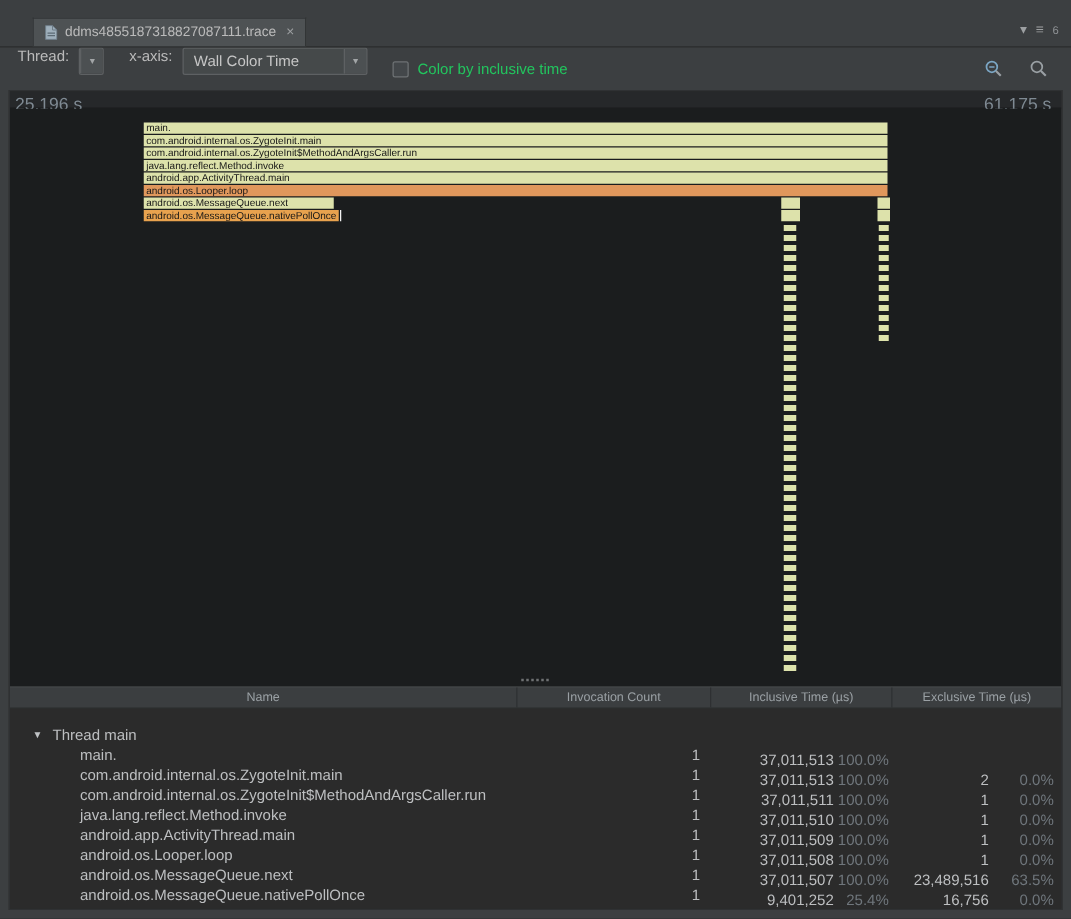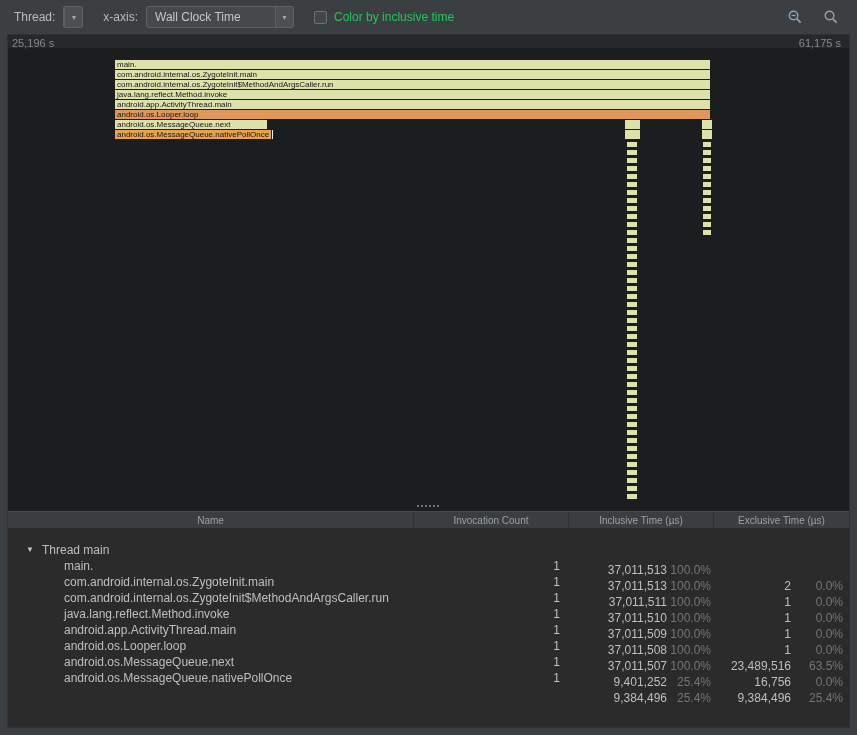--- a/index.html
+++ b/index.html
@@ -27,21 +27,21 @@
   .tab-actions {
     position: absolute; right: 10px; top: 18px;
     display: flex; align-items: center; gap: 7px;
     color: #9da0a2; font-size: 11px;
   }
   .tab-actions span { line-height: 12px; }
   .tab-actions .cnt { font-size: 9px; color: #8d9093; }
 
   
   .toolbar {
-    height: 34px; flex: none; display: flex; align-items: center;
+    height: 34px; flex: none; display: flex; 
     padding: 0 14px; font-size: 12px;
   }
   .lbl { color: #bbbbbb; margin-right: 8px; }
   .combo {
     display: inline-flex; height: 22px; border: 1px solid #5e6163;
     border-radius: 2px; background: #45494a; overflow: hidden; cursor: pointer;
   }
   .combo .val { padding: 0 8px; line-height: 20px; font-size: 12px; color: #c6c6c6; }
   .combo.thread .val { width: 168px; }
   .combo.xaxis .val { width: 128px; }
@@ -59,21 +59,21 @@
   .tools svg { display: block; cursor: pointer; }
 
   
   .panel {
     flex: 1; margin: 0 7px 7px; border: 1px solid #2f3133;
     display: flex; flex-direction: column; overflow: hidden; background: #2b2b2b;
   }
 
   .ruler {
     height: 14px; flex: none; background: #26282a; position: relative;
-    font-size: 11px; color: #7f8a93; border-bottom: 1px solid #1a1b1c;
+    font-size: 14px; color: #7f8a93; border-bottom: 1px solid #1a1b1c;
   }
   .ruler .rl { position: absolute; left: 4px; top: 2px; }
   .ruler .rr { position: absolute; right: 8px; top: 2px; }
 
   .chart {
     height: 462px; flex: none; background: #1b1d1e; position: relative; overflow: hidden;
   }
   .bar {
     position: absolute; height: 9px; line-height: 9px;
     font-size: 8px; color: #161616; padding-left: 2px; white-space: nowrap;
@@ -122,30 +122,47 @@
   .cell.inc { padding-right: 2px; } .cell.inc .pct { width: 44px; }
   .cell.exc { padding-right: 6px; } .cell.exc .pct { width: 52px; }
 
   .ficon { display: block; }
 </style>
 </head>
 <body>
 
 <div class="window">
 
+  <div class="tabbar">
+    <div class="tab">
+      <svg class="ficon" width="10" height="12" viewBox="0 0 10 12">
+        <path d="M0.5 0.5 h5.5 l3.5 3.5 v7.5 h-9 z" fill="#9fb0bc" stroke="#6f7d88" stroke-width="0.8"></path>
+        <path d="M6 0.5 v3.5 h3.5" fill="none" stroke="#6f7d88" stroke-width="0.8"></path>
+        <rect x="2" y="6" width="6" height="1" fill="#5c6a74"></rect>
+        <rect x="2" y="8" width="6" height="1" fill="#5c6a74"></rect>
+      </svg>
+      <span>ddms4855187318827087111.trace</span>
+      <span class="close">×</span>
+    </div>
+    <div class="tab-actions">
+      <span>▾</span>
+      <span>≡</span>
+      <span class="cnt">6</span>
+    </div>
+  </div>
 
   <div class="toolbar">
     <span class="lbl">Thread:</span>
     <div class="combo thread">
       <span class="arrow">▼</span>
     </div>
     <span class="sp20"></span>
     <span class="lbl">x-axis:</span>
     <div class="combo xaxis">
-      <span class="val">Wall Clock Time</span>
+      <span class="val">Wall Color Time</span>
       <span class="arrow">▼</span>
     </div>
     <span class="sp20"></span>
     <label class="check">
       <span class="box"></span>
       <span>Color by inclusive time</span>
     </label>
     <div class="tools">
       <svg width="16" height="16" viewBox="0 0 16 16">
         <circle cx="6.5" cy="6.5" r="4.3" fill="none" stroke="#7ba6c4" stroke-width="1.4"></circle>

